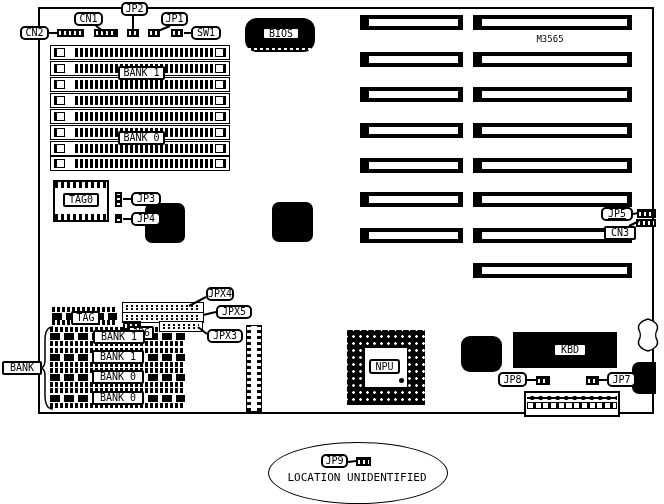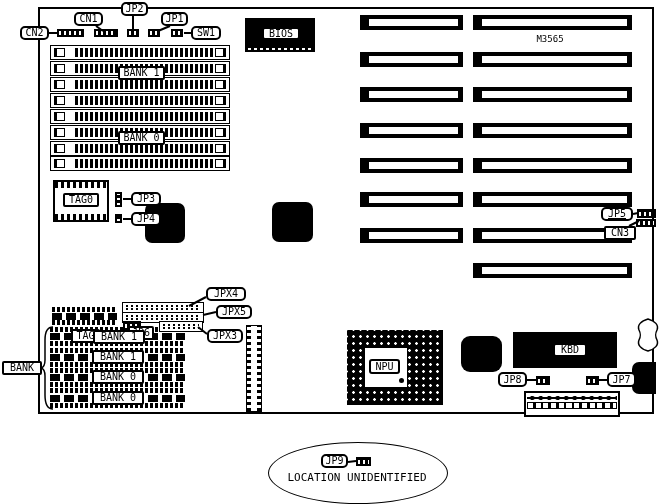--- a/index.html
+++ b/index.html
@@ -126,21 +126,21 @@
   <div class="simm" style="top:141px;"></div>
   <div class="simm" style="top:156px;"></div>
 
   <div class="c sq" style="left:118px;top:66px;width:47px;height:14px;">
       <span>BANK 1</span>
     </div>
   <div class="c sq" style="left:118px;top:131px;width:47px;height:14px;">
       <span>BANK 0</span>
     </div>
 
-  <div class="bios" style="left:245px;top:18px;width:70px;height:34px;">
+  <div class="bios" style="left:245px;top:18px;width:70px;height:34px;border-radius:12px;">
     <div class="chiplabel" style="left:17px;top:9px;width:38px;height:13px;">
         <span>BIOS</span>
       </div>
   </div>
 
   <div class="plaintext" style="left:505px;top:34px;width:90px;">M3565</div>
 
   <div class="slot" style="left:360px;top:15px;width:103px;height:15px;"></div>
   <div class="slot" style="left:360px;top:52px;width:103px;height:15px;"></div>
   <div class="slot" style="left:360px;top:87px;width:103px;height:15px;"></div>
@@ -180,35 +180,35 @@
       <span>JP4</span>
     </div>
 
   <div class="qfp" style="left:145px;top:203px;width:40px;height:40px;"></div>
   <div class="qfp" style="left:272px;top:202px;width:41px;height:40px;"></div>
 
   <div class="pinrow" style="left:122px;top:302px;width:80px;height:9px;"></div>
   <div class="pinrow" style="left:122px;top:312px;width:80px;height:9px;"></div>
   <div class="pinrow" style="left:159px;top:321px;width:42px;height:9px;"></div>
   <div class="hdr" style="left:123px;top:321px;width:18px;height:9px;"></div>
-  <div class="c" style="left:206px;top:287px;width:40px;height:14px;">
+  <div class="c" style="left:206px;top:287px;width:28px;height:14px;">
       <span>JPX4</span>
     </div>
   <div class="c" style="left:216px;top:305px;width:36px;height:14px;">
       <span>JPX5</span>
     </div>
   <div class="c" style="left:207px;top:329px;width:36px;height:14px;">
       <span>JPX3</span>
     </div>
   <div class="c sq" style="left:128px;top:326px;width:26px;height:14px;">
       <span>JP6</span>
     </div>
 
   <div class="diprow" style="left:52px;top:307px;width:65px;height:18px;"></div>
-  <div class="c sq" style="left:71px;top:311px;width:29px;height:14px;margin-top:18px;">
+  <div class="c sq" style="left:71px;top:311px;width:29px;height:14px;">
       <span>TAG</span>
     </div>
 
   <div class="diprow" style="left:50px;top:327px;width:135px;height:19px;"></div>
   <div class="diprow" style="left:50px;top:348px;width:135px;height:19px;"></div>
   <div class="diprow" style="left:50px;top:368px;width:135px;height:19px;"></div>
   <div class="diprow" style="left:50px;top:388px;width:135px;height:20px;"></div>
 
   <div class="c sq" style="left:93px;top:330px;width:52px;height:14px;">
       <span>BANK 1</span>
@@ -222,21 +222,21 @@
   <div class="c sq" style="left:92px;top:391px;width:52px;height:14px;">
       <span>BANK 0</span>
     </div>
 
   <div class="c sq" style="left:2px;top:361px;width:40px;height:14px;">
       <span>BANK</span>
     </div>
 
   <div class="vchip" style="left:246px;top:325px;width:14px;height:85px;"></div>
 
-  <div class="pga" style="left:347px;top:330px;width:96px;height:75px;">
+  <div class="pga" style="left:347px;top:330px;width:78px;height:75px;">
     <div class="pga-inner" style="left:18px;top:18px;width:42px;height:39px;">
       <div class="chiplabel" style="left:4px;top:11px;width:31px;height:15px;">
           <span>NPU</span>
         </div>
       <div class="dot" style="right:3px;bottom:4px;"></div>
     </div>
   </div>
 
   <div class="qfp" style="left:461px;top:336px;width:41px;height:36px;border-radius:9px;"></div>
 

